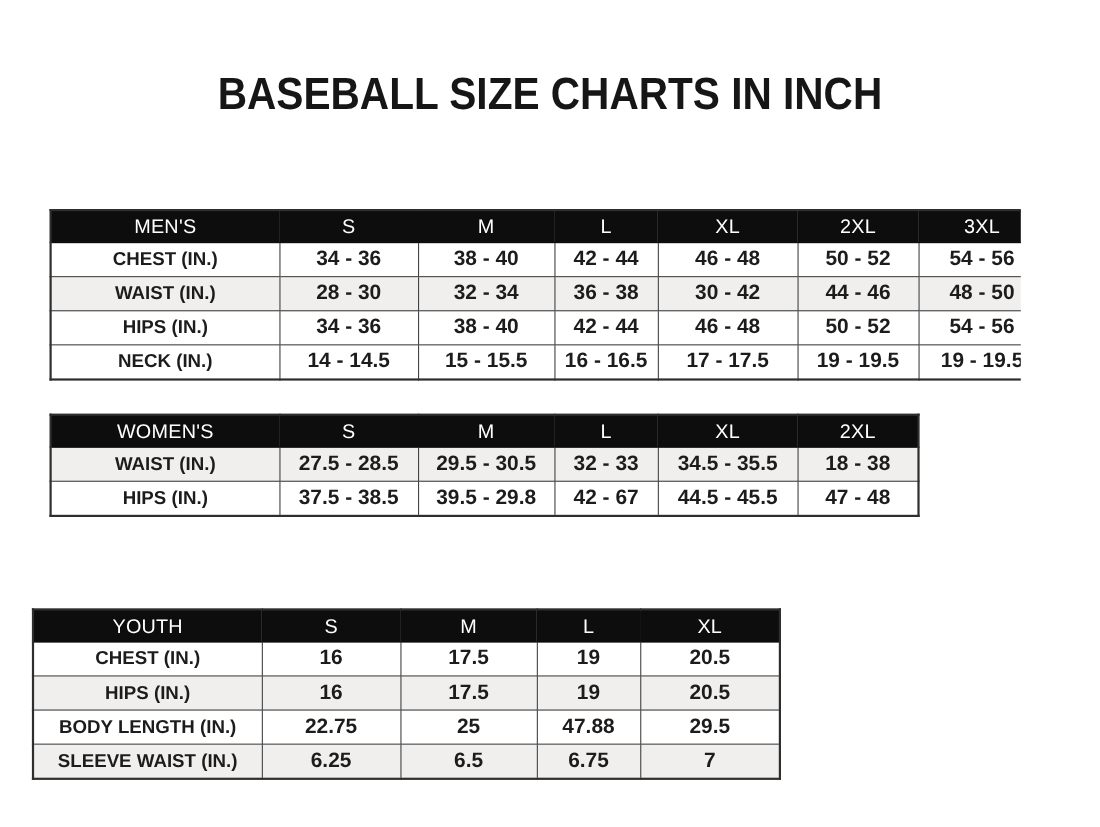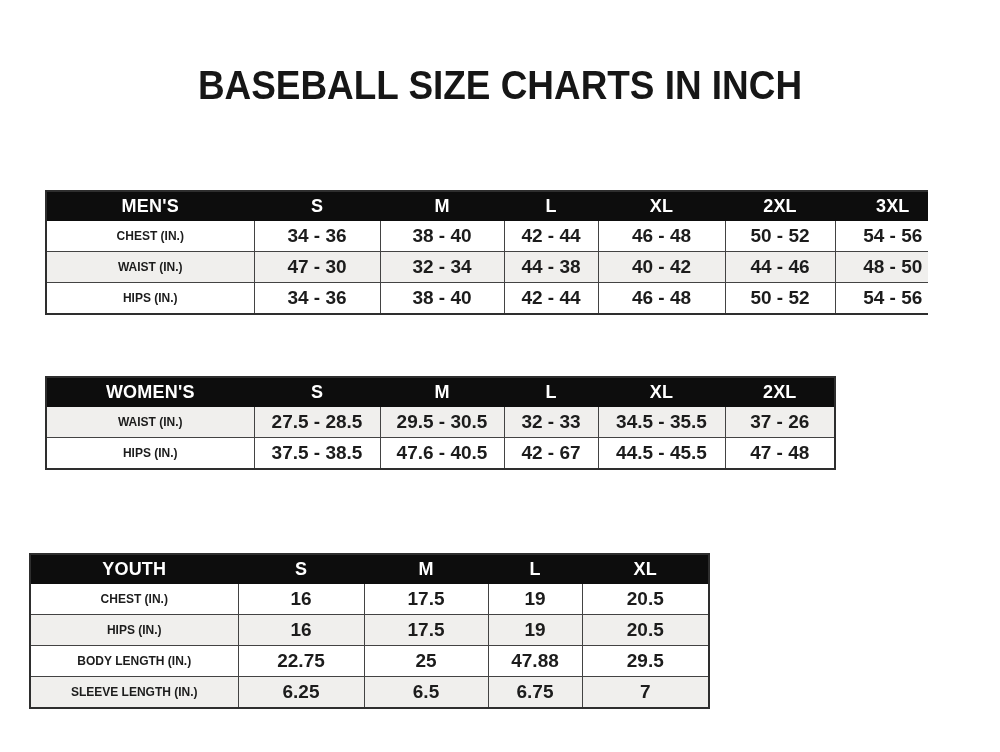--- a/index.html
+++ b/index.html
@@ -34,41 +34,41 @@
     position: absolute;
     border-collapse: collapse;
     table-layout: fixed;
     border: 2px solid #2e2e2e;
     background: #ffffff;
   }
   table.size-table th {
     background: var(--header-bg, #0d0d0d);
     color: var(--header-text, #ffffff);
     font-size: 18px;
-    font-weight: bold;
+    font-weight: normal;
     height: 28px;
     padding: 0;
     text-align: center;
     vertical-align: middle;
     border: 1.5px solid var(--header-bg, #0d0d0d);
     letter-spacing: 0.2px;
   }
   table.size-table td {
     border: 1.5px solid var(--border-color, #434343);
     height: 30px;
     padding: 0;
     text-align: center;
     vertical-align: middle;
     font-weight: bold;
     color: var(--text-color, #1c1c1c);
     font-size: 19px;
     white-space: nowrap;
   }
   table.size-table td.row-label {
-    font-size: 12px;
+    font-size: 17px;
   }
   table.size-table tr.alt td {
     background: var(--alt-row-bg, #f0efed);
     margin-left: 19px;
   }
 </style>
 </head>
 <body>
 
 <div class="page">
@@ -100,35 +100,44 @@
             <td class="row-label">CHEST (IN.)</td>
             <td class="size-value">34 - 36</td>
             <td class="size-value">38 - 40</td>
             <td class="size-value">42 - 44</td>
             <td class="size-value">46 - 48</td>
             <td class="size-value">50 - 52</td>
             <td class="size-value">54 - 56</td>
           </tr>
           <tr class="alt">
             <td class="row-label">WAIST (IN.)</td>
-            <td class="size-value">47 - 30</td>
+            <td class="size-value">28 - 30</td>
             <td class="size-value">32 - 34</td>
-            <td class="size-value">44 - 38</td>
-            <td class="size-value">40 - 42</td>
+            <td class="size-value">36 - 38</td>
+            <td class="size-value">30 - 42</td>
             <td class="size-value">44 - 46</td>
             <td class="size-value">48 - 50</td>
           </tr>
           <tr>
             <td class="row-label">HIPS (IN.)</td>
             <td class="size-value">34 - 36</td>
             <td class="size-value">38 - 40</td>
             <td class="size-value">42 - 44</td>
             <td class="size-value">46 - 48</td>
             <td class="size-value">50 - 52</td>
             <td class="size-value">54 - 56</td>
+          </tr>
+          <tr>
+            <td class="row-label">NECK (IN.)</td>
+            <td class="size-value">14 - 14.5</td>
+            <td class="size-value">15 - 15.5</td>
+            <td class="size-value">16 - 16.5</td>
+            <td class="size-value">17 - 17.5</td>
+            <td class="size-value">19 - 19.5</td>
+            <td class="size-value">19 - 19.5</td>
           </tr>
         </tbody>
       </table>
       <table class="size-table" style="top: 376px; left: 45px; width: 789px;">
         <colgroup>
           <col style="width: 208px;">
           <col style="width: 126px;">
           <col style="width: 124px;">
           <col style="width: 94px;">
           <col style="width: 127px;">
@@ -144,26 +153,26 @@
             <th>2XL</th>
           </tr>
         </thead>
         <tbody>
           <tr class="alt">
             <td class="row-label">WAIST (IN.)</td>
             <td class="size-value">27.5 - 28.5</td>
             <td class="size-value">29.5 - 30.5</td>
             <td class="size-value">32 - 33</td>
             <td class="size-value">34.5 - 35.5</td>
-            <td class="size-value">37 - 26</td>
+            <td class="size-value">18 - 38</td>
           </tr>
           <tr>
             <td class="row-label">HIPS (IN.)</td>
             <td class="size-value">37.5 - 38.5</td>
-            <td class="size-value">47.6 - 40.5</td>
+            <td class="size-value">39.5 - 29.8</td>
             <td class="size-value">42 - 67</td>
             <td class="size-value">44.5 - 45.5</td>
             <td class="size-value">47 - 48</td>
           </tr>
         </tbody>
       </table>
       <table class="size-table" style="top: 553px; left: 29px; width: 679px;">
         <colgroup>
           <col style="width: 208px;">
           <col style="width: 126px;">
@@ -196,21 +205,21 @@
             <td class="size-value">20.5</td>
           </tr>
           <tr>
             <td class="row-label">BODY LENGTH (IN.)</td>
             <td class="size-value">22.75</td>
             <td class="size-value">25</td>
             <td class="size-value">47.88</td>
             <td class="size-value">29.5</td>
           </tr>
           <tr class="alt">
-            <td class="row-label">SLEEVE LENGTH (IN.)</td>
+            <td class="row-label">SLEEVE WAIST (IN.)</td>
             <td class="size-value">6.25</td>
             <td class="size-value">6.5</td>
             <td class="size-value">6.75</td>
             <td class="size-value">7</td>
           </tr>
         </tbody>
       </table>
     </div>
 </div>
 

